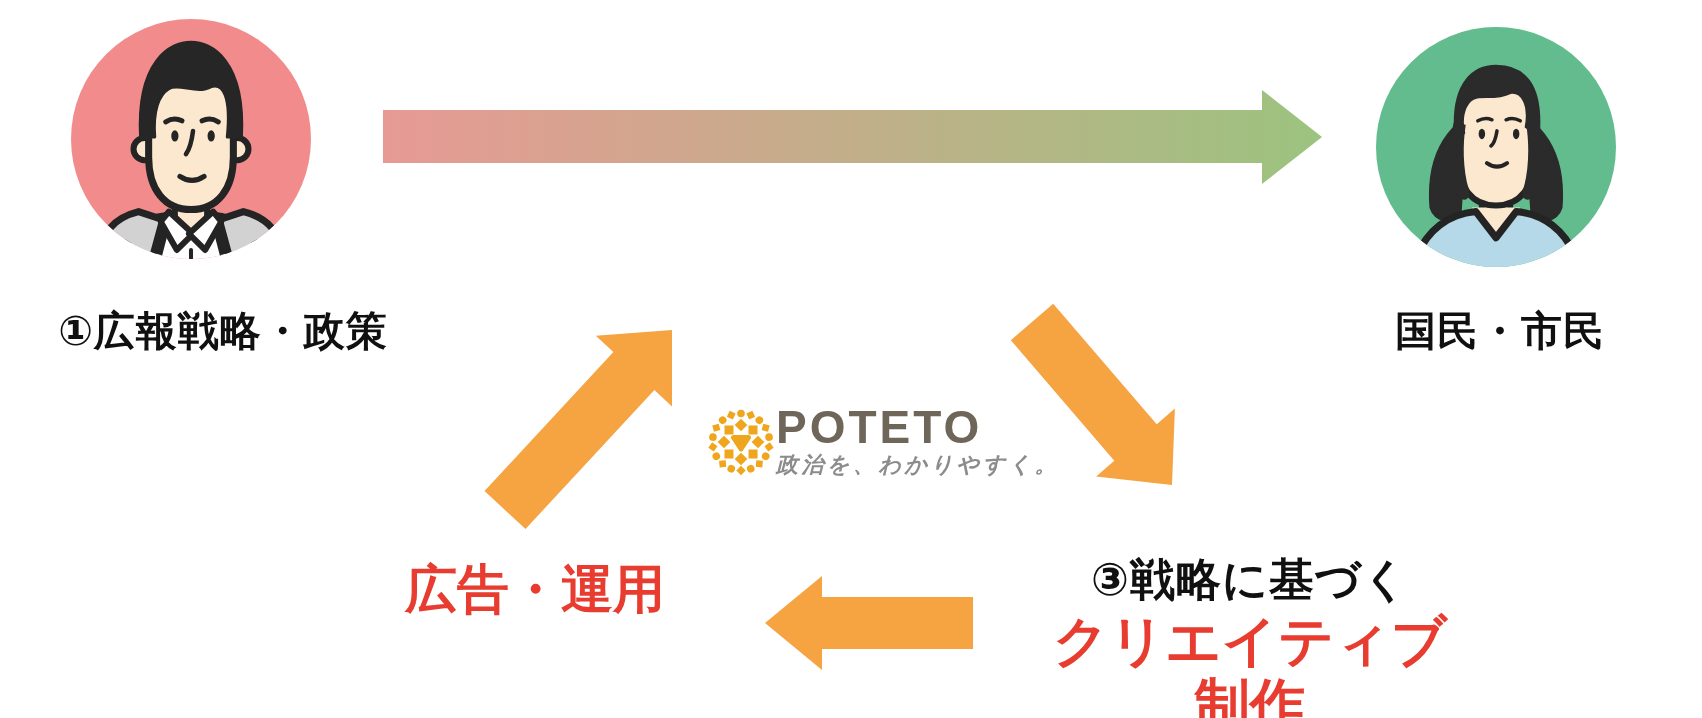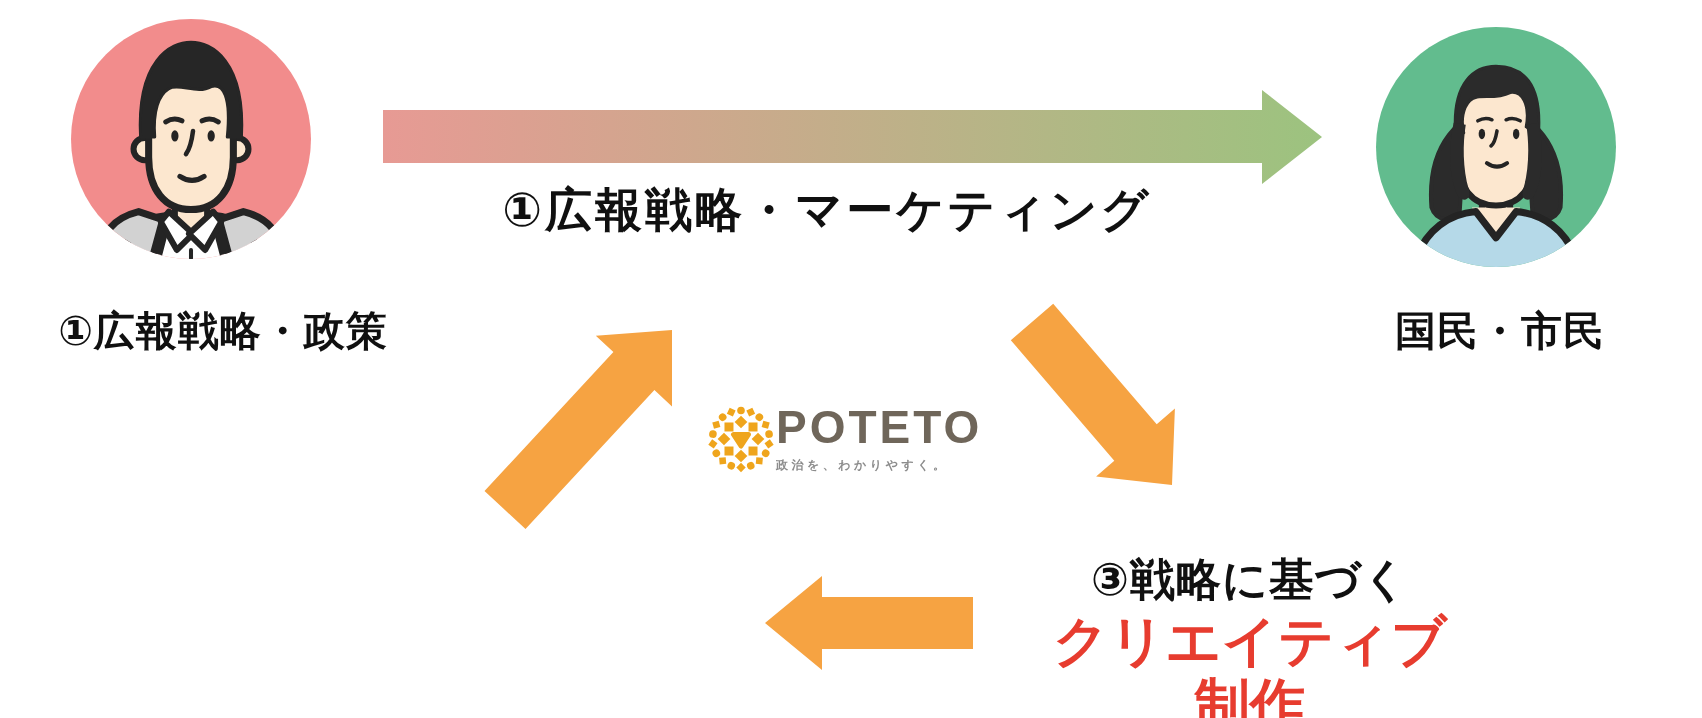--- a/index.html
+++ b/index.html
@@ -15,21 +15,21 @@
     position:absolute;left:497px;top:184px;width:660px;text-align:center;
     font-size:47px;font-weight:800;color:#101010;letter-spacing:3px;line-height:1.1;
   }
   .step1-line2{
     position:absolute;left:757px;top:248px;width:260px;text-align:center;color:#E73C2F;font-weight:800;line-height:1;
   }
   .step1-line2 .big{font-size:58px;}
   .step1-line2 .small{font-size:40px;}
   .logo{position:absolute;left:706px;top:404px;display:flex;align-items:center;gap:0;}
   .wordmark{font-size:46px;font-weight:800;color:#6F665A;letter-spacing:3px;line-height:1;}
-  .tagline{font-size:12px;font-weight:700;color:#8C8C8C;letter-spacing:3.5px;margin-top:7px;}
+  .tagline{font-size:22px;font-weight:700;color:#8C8C8C;letter-spacing:3.5px;font-style:italic;}
   .step-block{position:absolute;text-align:center;line-height:1.15;}
   .step-block .black-line{font-size:45px;font-weight:800;color:#101010;letter-spacing:1px;}
   .step-block .red-line{font-size:52px;font-weight:800;color:#E73C2F;margin-top:4px;letter-spacing:0px;}
   .step2{left:1030px;top:554px;width:440px;}
   .step2 .red-line{font-size:55px;}
   .step3{left:330px;top:556px;width:410px;}
   svg{display:block;}
 </style>
 </head>
 <body>
@@ -96,21 +96,20 @@
       <path d="M102,94 Q109,90 116,93" stroke="#242424" stroke-width="3.5" fill="none"></path>
       <path d="M130,93 Q137,90 144,94" stroke="#242424" stroke-width="3.5" fill="none"></path>
       <ellipse cx="106" cy="107" rx="3.2" ry="5.2" fill="#242424"></ellipse>
       <ellipse cx="140" cy="107" rx="3.2" ry="5.2" fill="#242424"></ellipse>
       <path d="M121,104 Q119,116 115,119" stroke="#242424" stroke-width="3.5" fill="none"></path>
       <path d="M111,136 Q121,143 131,136" stroke="#242424" stroke-width="4" fill="none"></path>
     </g>
   </svg>
   <div class="actor-label" style="left:1315px;top:304px;width:370px;">国民・市民</div>
 
-  <div class="step1-line1">①広報戦略・マーケティング</div>
 
   <div class="logo">
     <svg width="70" height="70" viewBox="0 0 70 70">
       <g fill="#EFA51C">
         <circle cx="35" cy="6.5" r="3.8"></circle>
         <circle cx="35" cy="6.5" r="3.8" transform="rotate(40 35 35)"></circle>
         <circle cx="35" cy="6.5" r="3.8" transform="rotate(80 35 35)"></circle>
         <circle cx="35" cy="6.5" r="3.8" transform="rotate(120 35 35)"></circle>
         <circle cx="35" cy="6.5" r="3.8" transform="rotate(160 35 35)"></circle>
         <circle cx="35" cy="6.5" r="3.8" transform="rotate(200 35 35)"></circle>
@@ -145,20 +144,21 @@
 
   <svg class="abs" style="left:440px;top:290px;" width="760" height="400" viewBox="0 0 760 400">
     <g fill="#F6A342">
       <polygon points="85.5,239 214.4,100.1 232,116.5 232,40 155.8,45.7 173.4,62.1 44.5,201"></polygon>
       <polygon points="570.8,50.2 674.3,170.7 656.1,186.4 732,195 734.9,118.6 716.7,134.3 613.2,13.8"></polygon>
       <polygon points="533,307 382,307 382,286 325,333 382,380 382,359 533,359"></polygon>
     </g>
   </svg>
 
   <div class="step-block step3">
+    <div class="red-line">広告・運用</div>
   </div>
 
   <div class="step-block step2">
     <div class="black-line">③戦略に基づく</div>
     <div class="red-line">クリエイティブ制作</div>
   </div>
 
 </div>
 
 </body></html>

